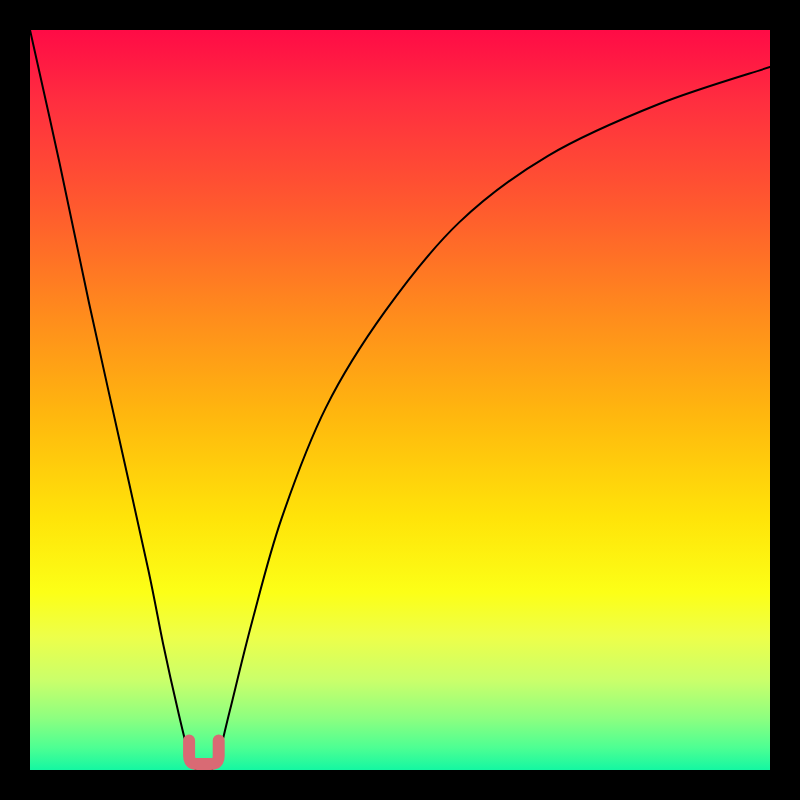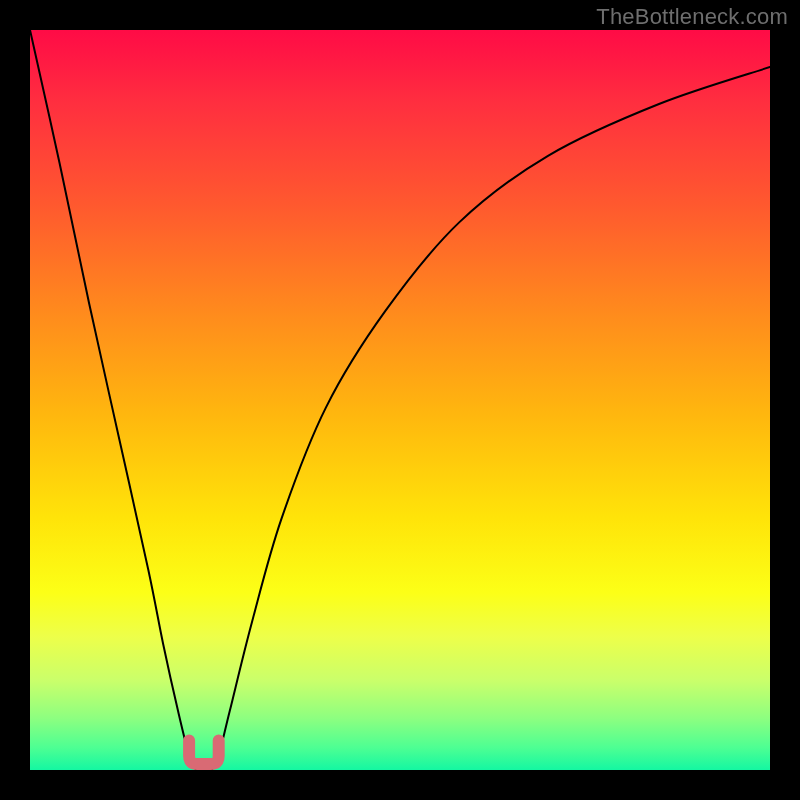--- a/index.html
+++ b/index.html
@@ -54,20 +54,19 @@
     left: 0;
     top: 0;
     width: 740px;
     height: 740px;
   }
 </style>
 </head>
 <body>
 
 <div class="frame">
-  <div class="watermark">TheBottleneck.com</div>
   <div class="plot">
     <svg class="curve" viewBox="0 0 740 740" preserveAspectRatio="none">
       <path fill="none" stroke="#000" stroke-width="2" stroke-linecap="round" d="M 0 0 C 4.933333333333334 22.200000000000006 19.733333333333334 87.56666666666672 29.6 133.20000000000005 C 39.46666666666667 178.83333333333337 49.333333333333336 228.16666666666669 59.2 273.8 C 69.06666666666666 319.43333333333334 78.93333333333334 362.6 88.8 407 C 98.66666666666666 451.4 111 505.6666666666667 118.4 540.2 C 125.80000000000001 574.7333333333333 128.26666666666665 590.7666666666668 133.2 614.2 C 138.13333333333333 637.6333333333333 143.68333333333334 662.3 148 680.8 C 152.31666666666666 699.3 156.01666666666665 715.3333333333334 159.1 725.2 C 162.18333333333334 735.0666666666667 164.03333333333333 737.5333333333333 166.5 740 C 168.96666666666667 742.4666666666667 171.4333333333333 740 173.89999999999998 740 C 176.36666666666665 740 178.83333333333331 742.4666666666667 181.29999999999998 740 C 183.76666666666665 737.5333333333333 185.61666666666667 735.0666666666667 188.70000000000002 725.2 C 191.78333333333336 715.3333333333334 194.25 703 199.8 680.8 C 205.35000000000002 658.5999999999999 213.36666666666667 624.0666666666666 222 592 C 230.63333333333333 559.9333333333334 239.26666666666668 524.1666666666666 251.60000000000002 488.4 C 263.93333333333334 452.6333333333333 278.73333333333335 411.9333333333334 296 377.40000000000003 C 313.26666666666665 342.8666666666667 333 312.0333333333333 355.2 281.2 C 377.4 250.36666666666665 402.06666666666666 218.29999999999995 429.2 192.39999999999998 C 456.3333333333333 166.5 484.7 145.5333333333334 518 125.80000000000007 C 551.3 106.06666666666673 592 88.80000000000001 629 74 C 666 59.19999999999999 721.5 43.166666666666664 740 37" id="curve-path"></path>
       <path fill="none" stroke="#d96a74" stroke-width="12" stroke-linecap="round" stroke-linejoin="round" d="M 159.1 710.4 L 159.1 726 Q 159.1 734 167.1 734 L 180.70000000000002 734 Q 188.70000000000002 734 188.70000000000002 726 L 188.70000000000002 710.4" id="min-path"></path>
     </svg>
   </div>
 </div>
 
 </body></html>

